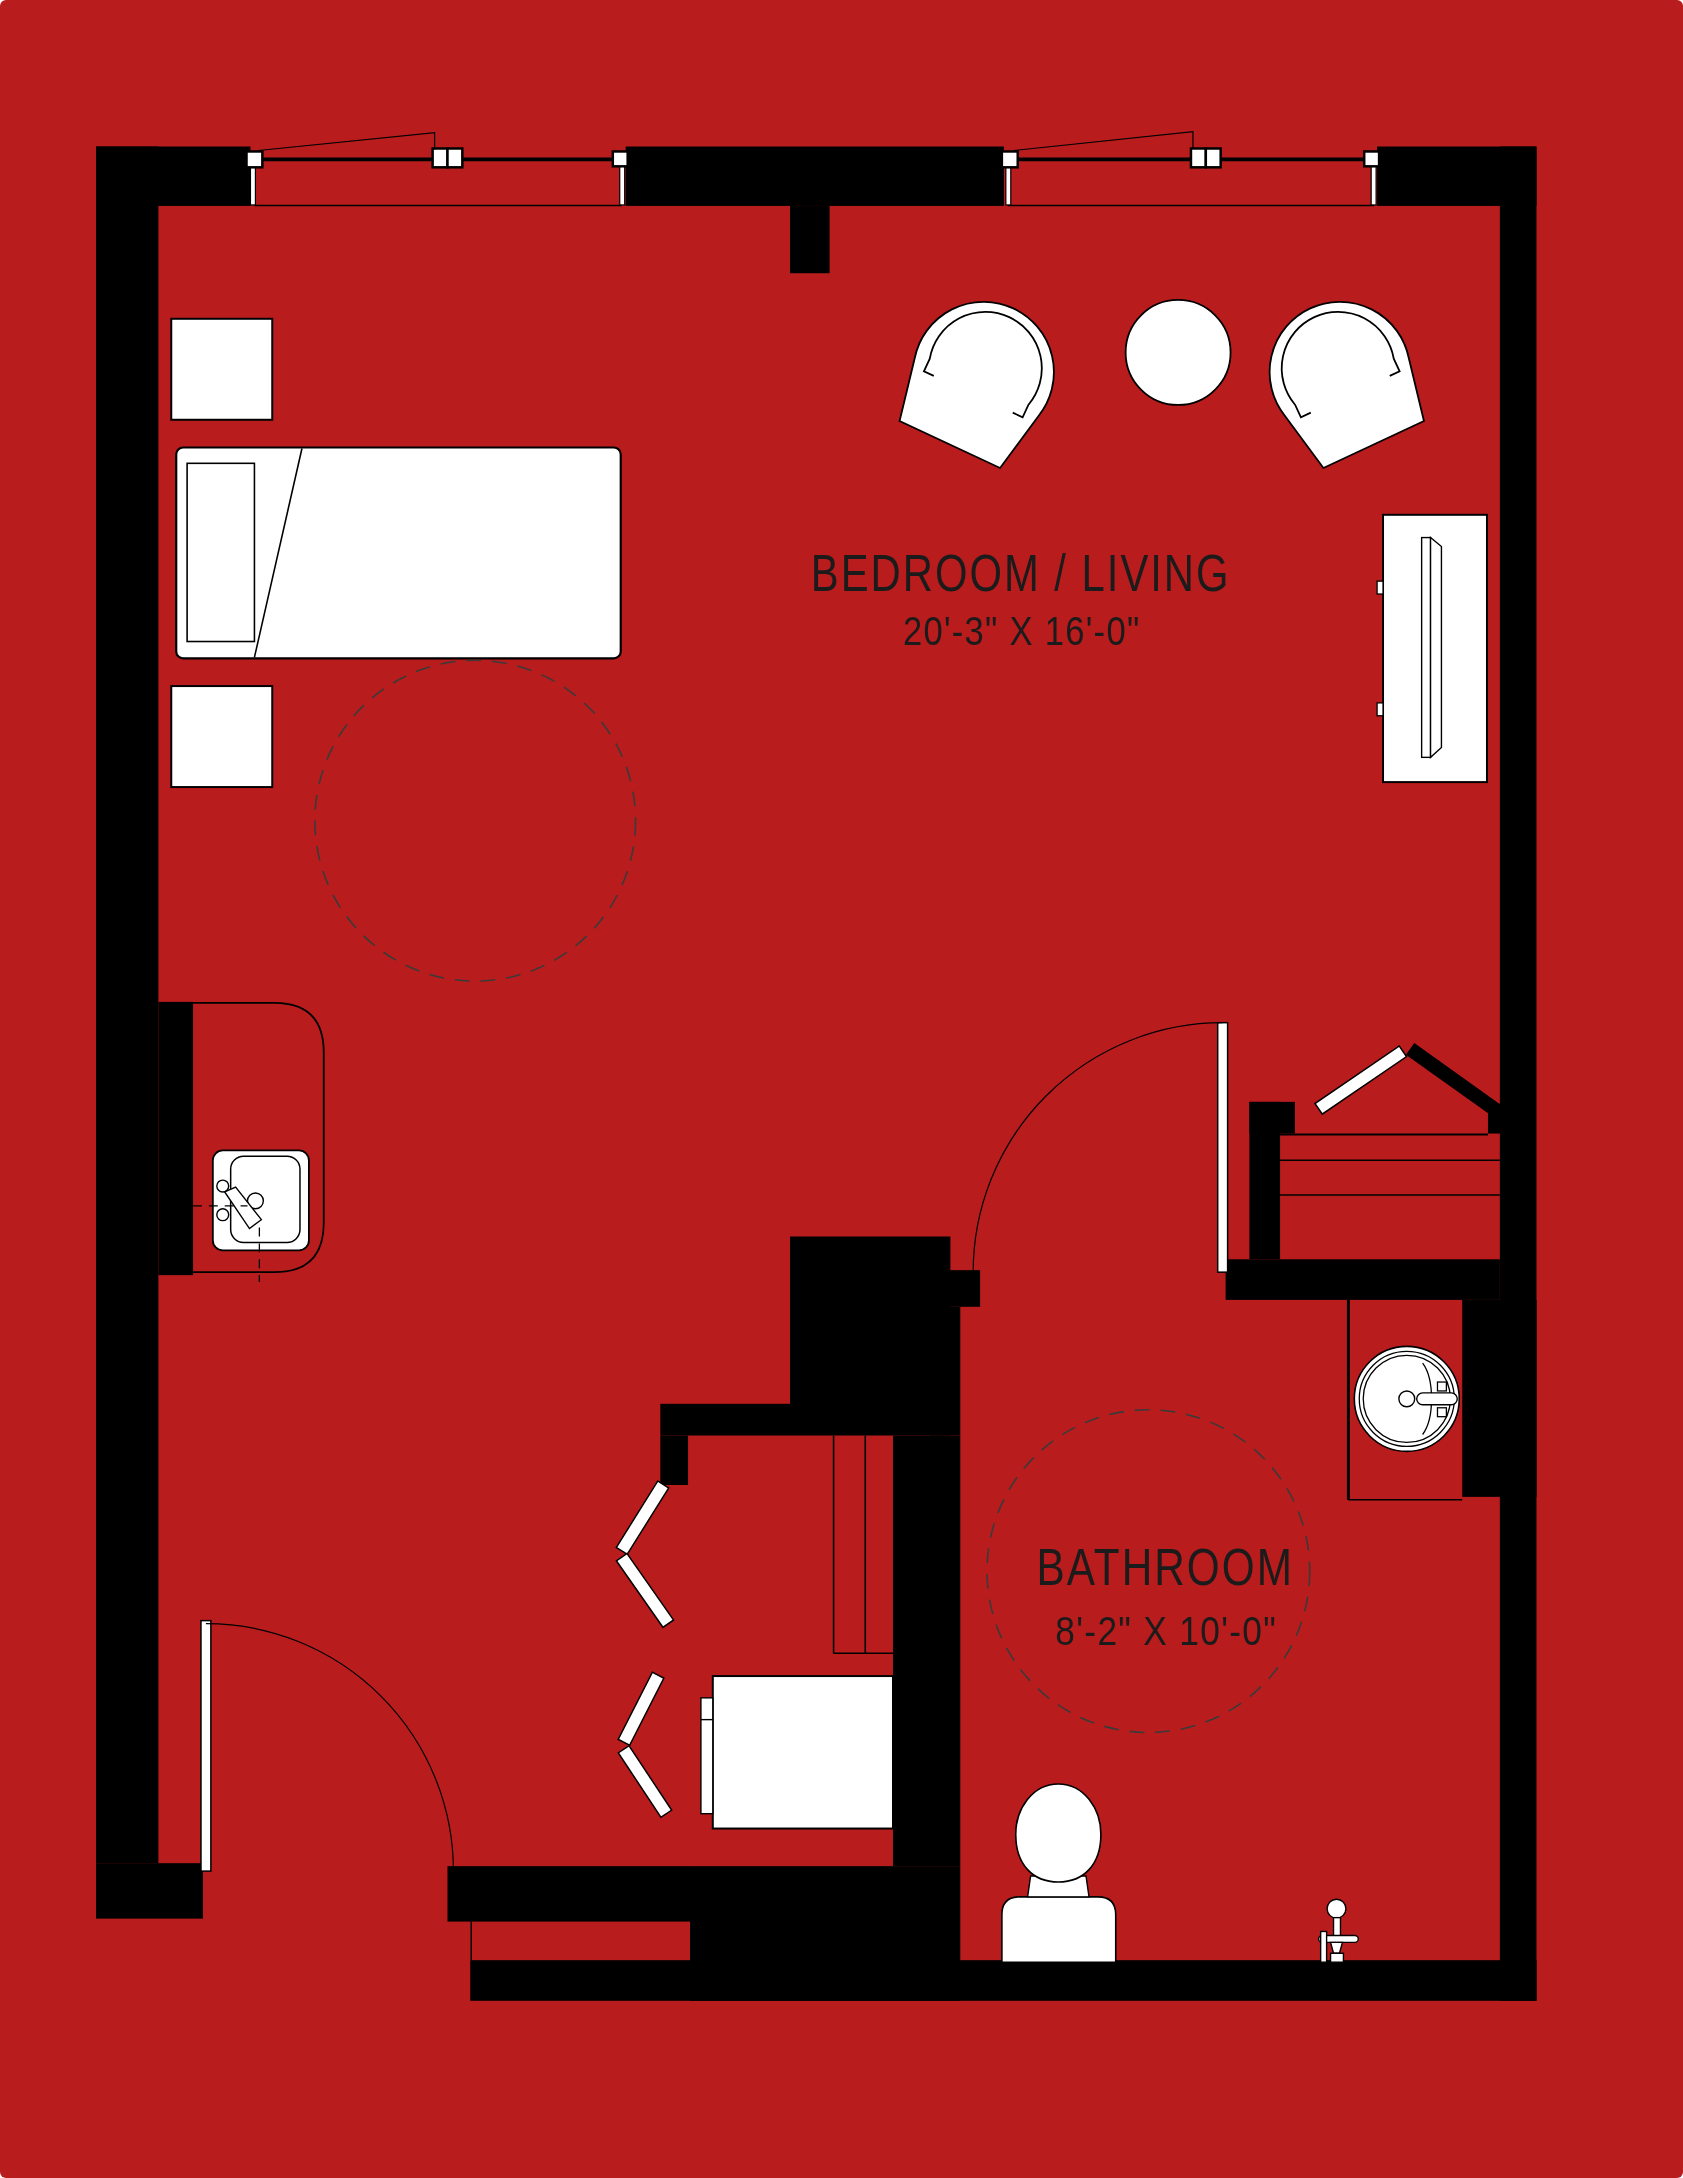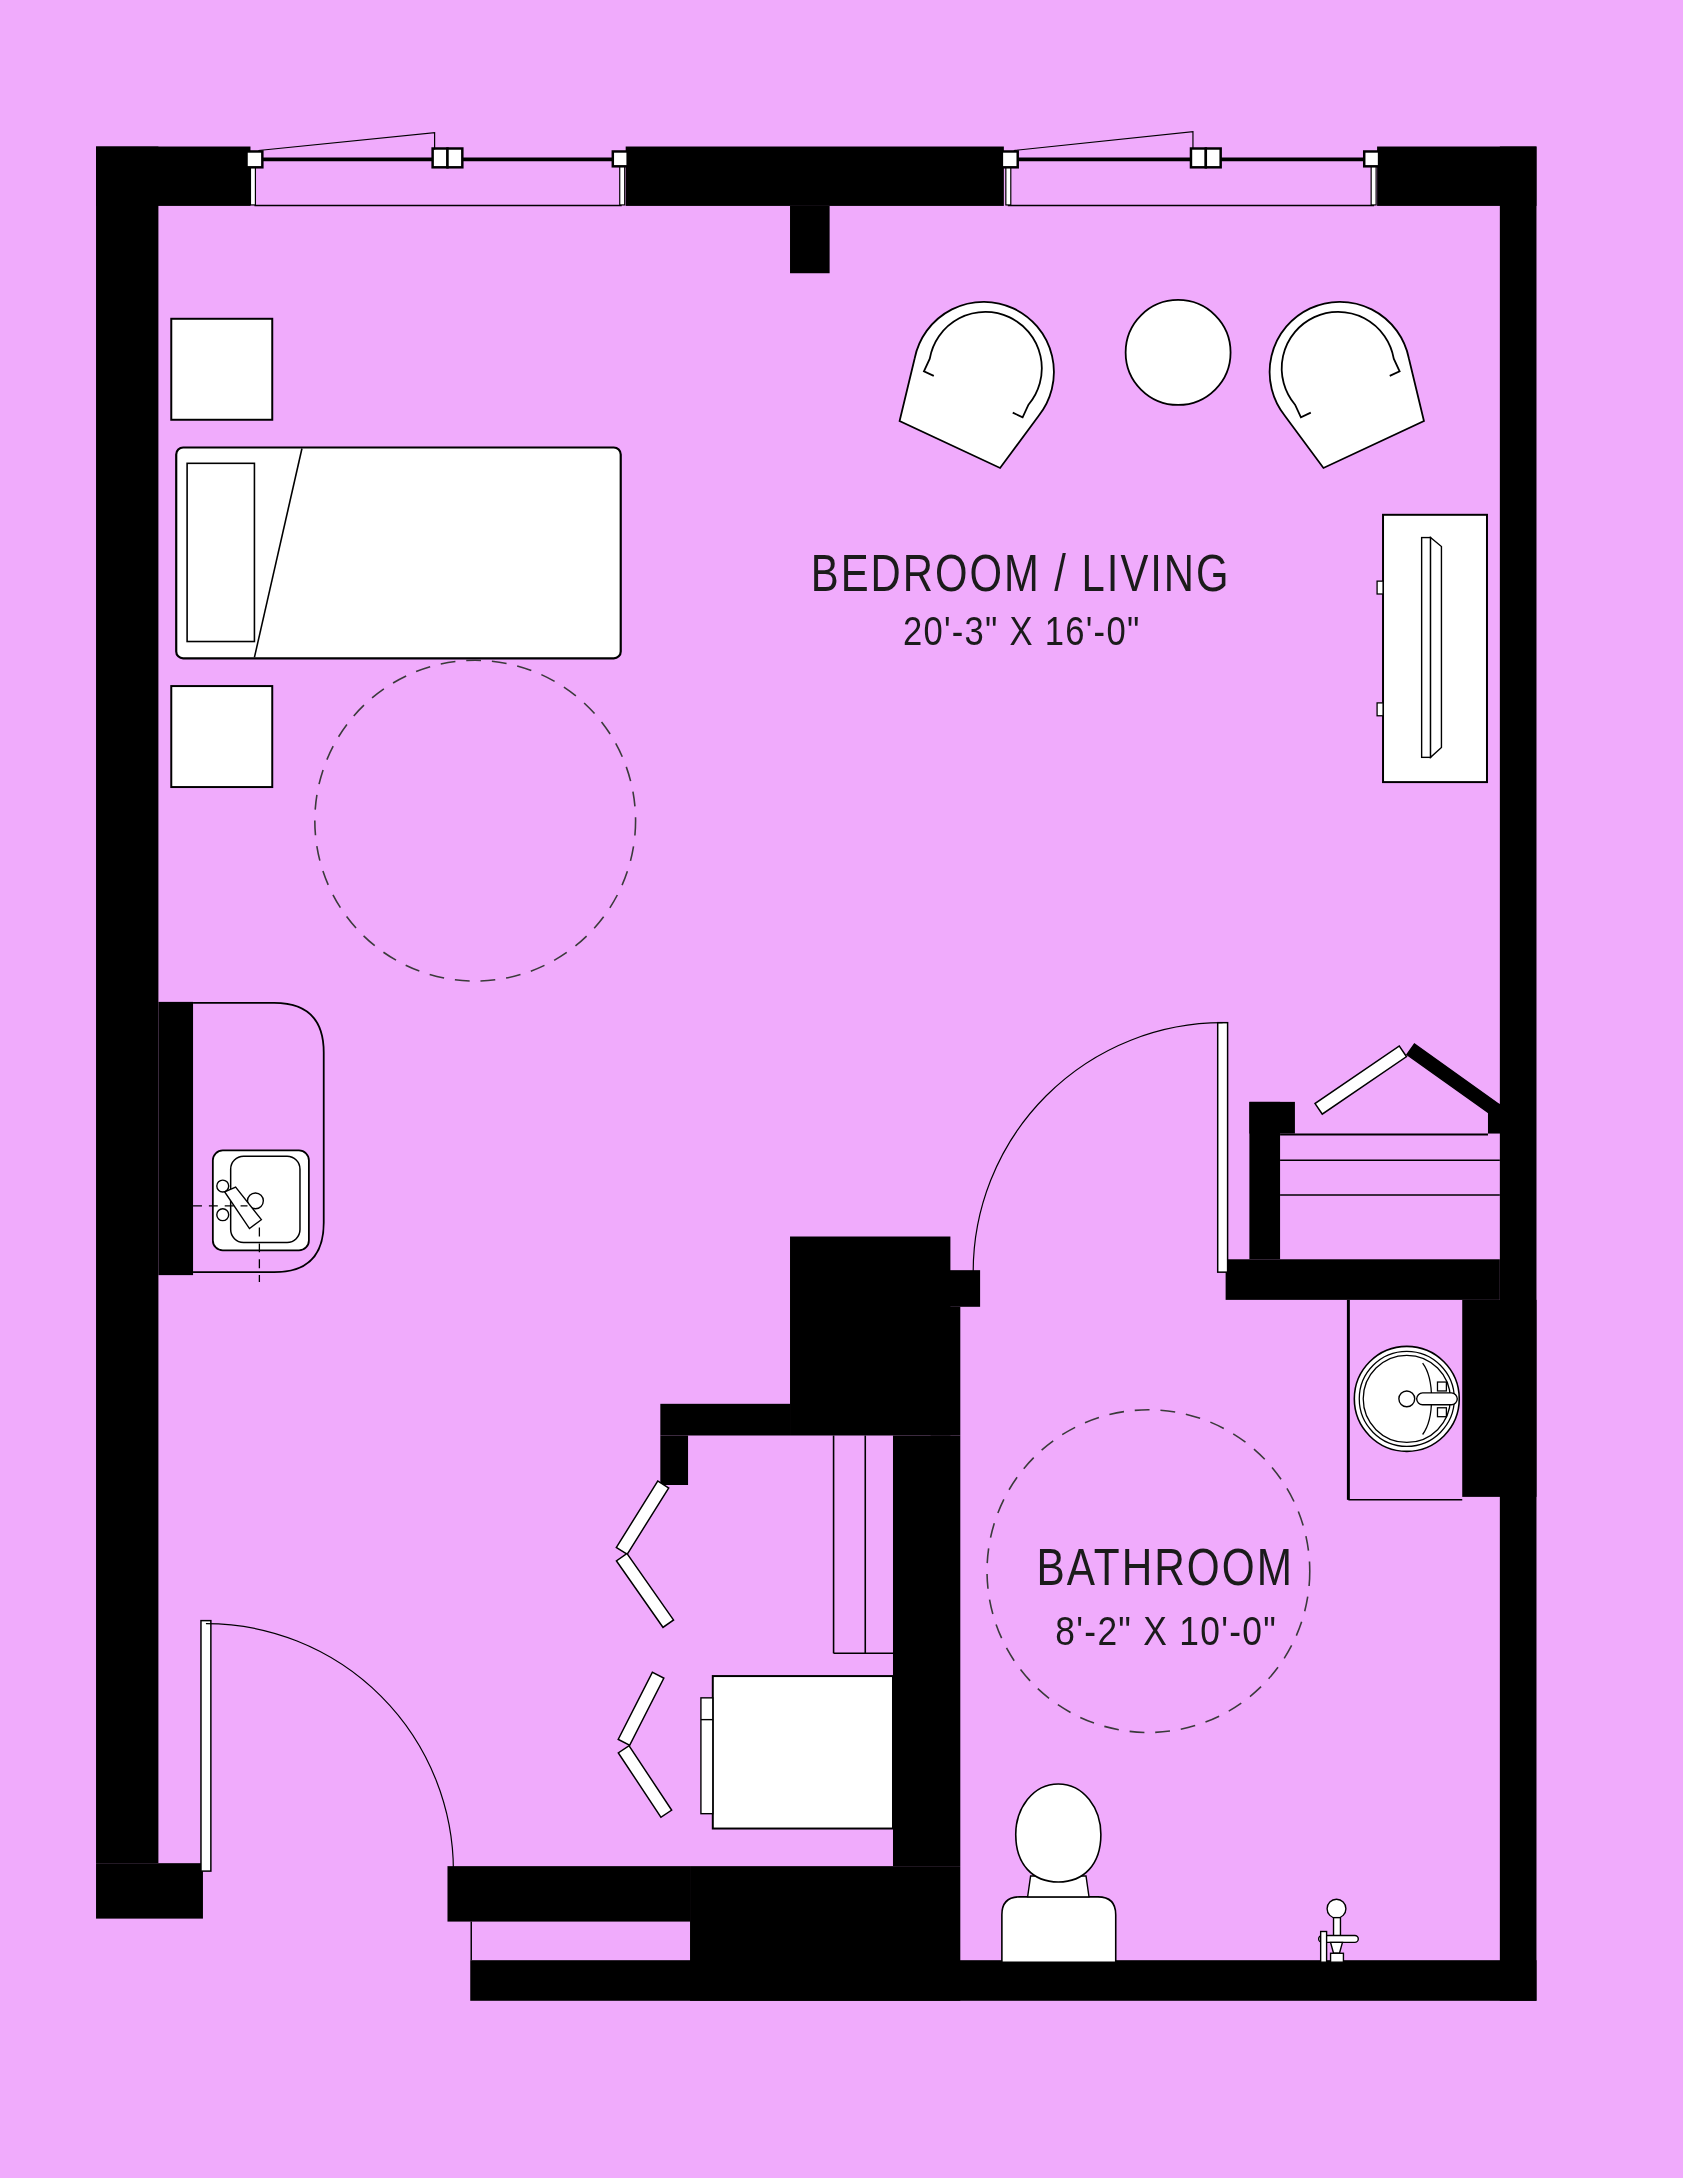--- a/index.html
+++ b/index.html
@@ -1,16 +1,16 @@
 <!DOCTYPE html>
 <html><head>
 <meta charset="utf-8">
 <style>
   html,body{margin:0;padding:0;background:#ffffff;}
-  .page{width:1683px;height:2178px;background:#f0abfc;position:relative;overflow:hidden;}
+  .page{width:1683px;height:2178px;background:#b91c1c;position:relative;overflow:hidden;border-radius:6px;}
   svg{display:block;}
   text{font-family:"Liberation Sans","DejaVu Sans",sans-serif;fill:#1b1b1b;}
   .room-name{font-size:53px;letter-spacing:2.5px;}
   .room-dim{font-size:41px;letter-spacing:1.5px;}
 </style>
 </head>
 <body>
 
 <div class="page">
 <svg width="1683" height="2178" viewBox="0 0 1700 2200">

